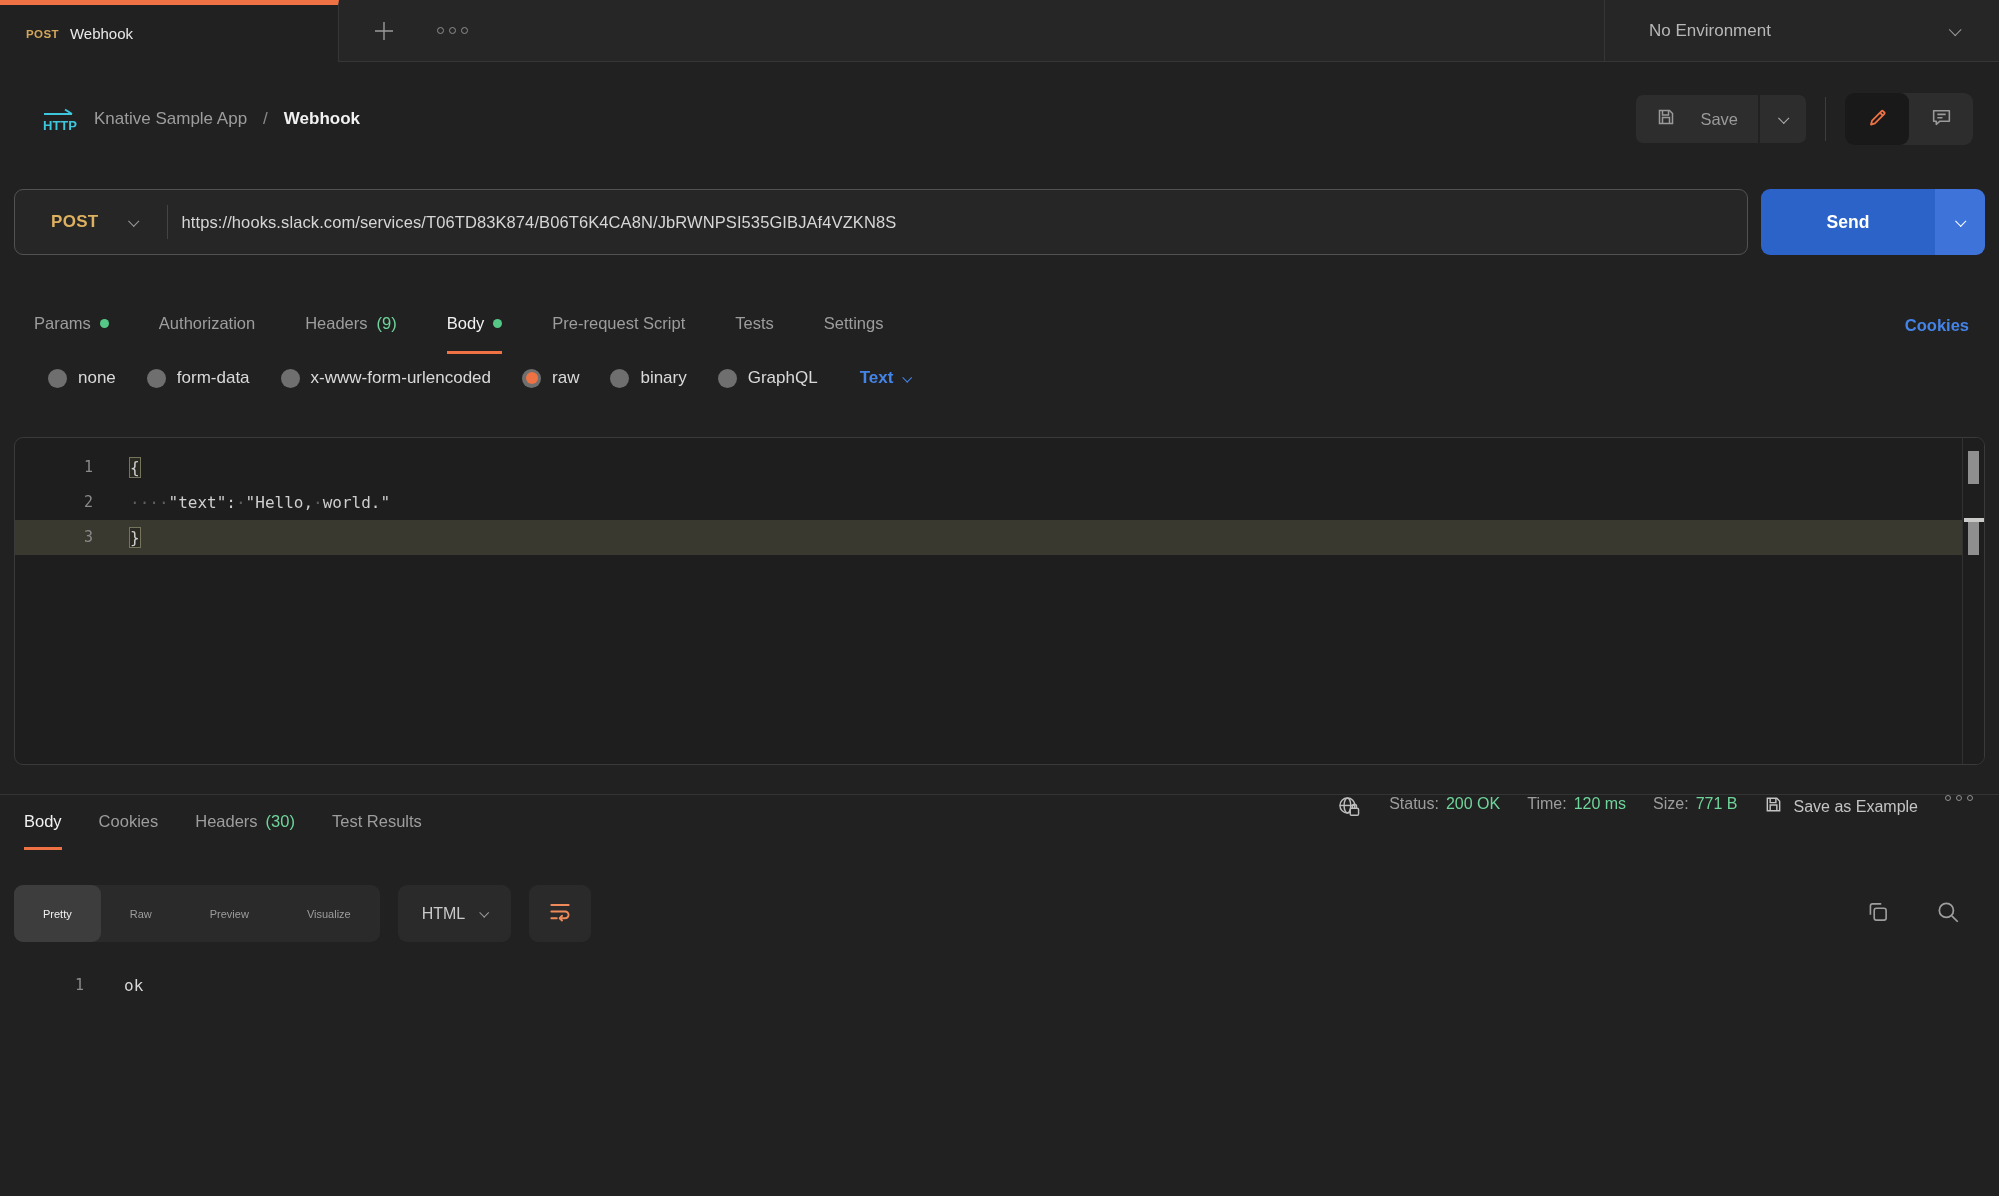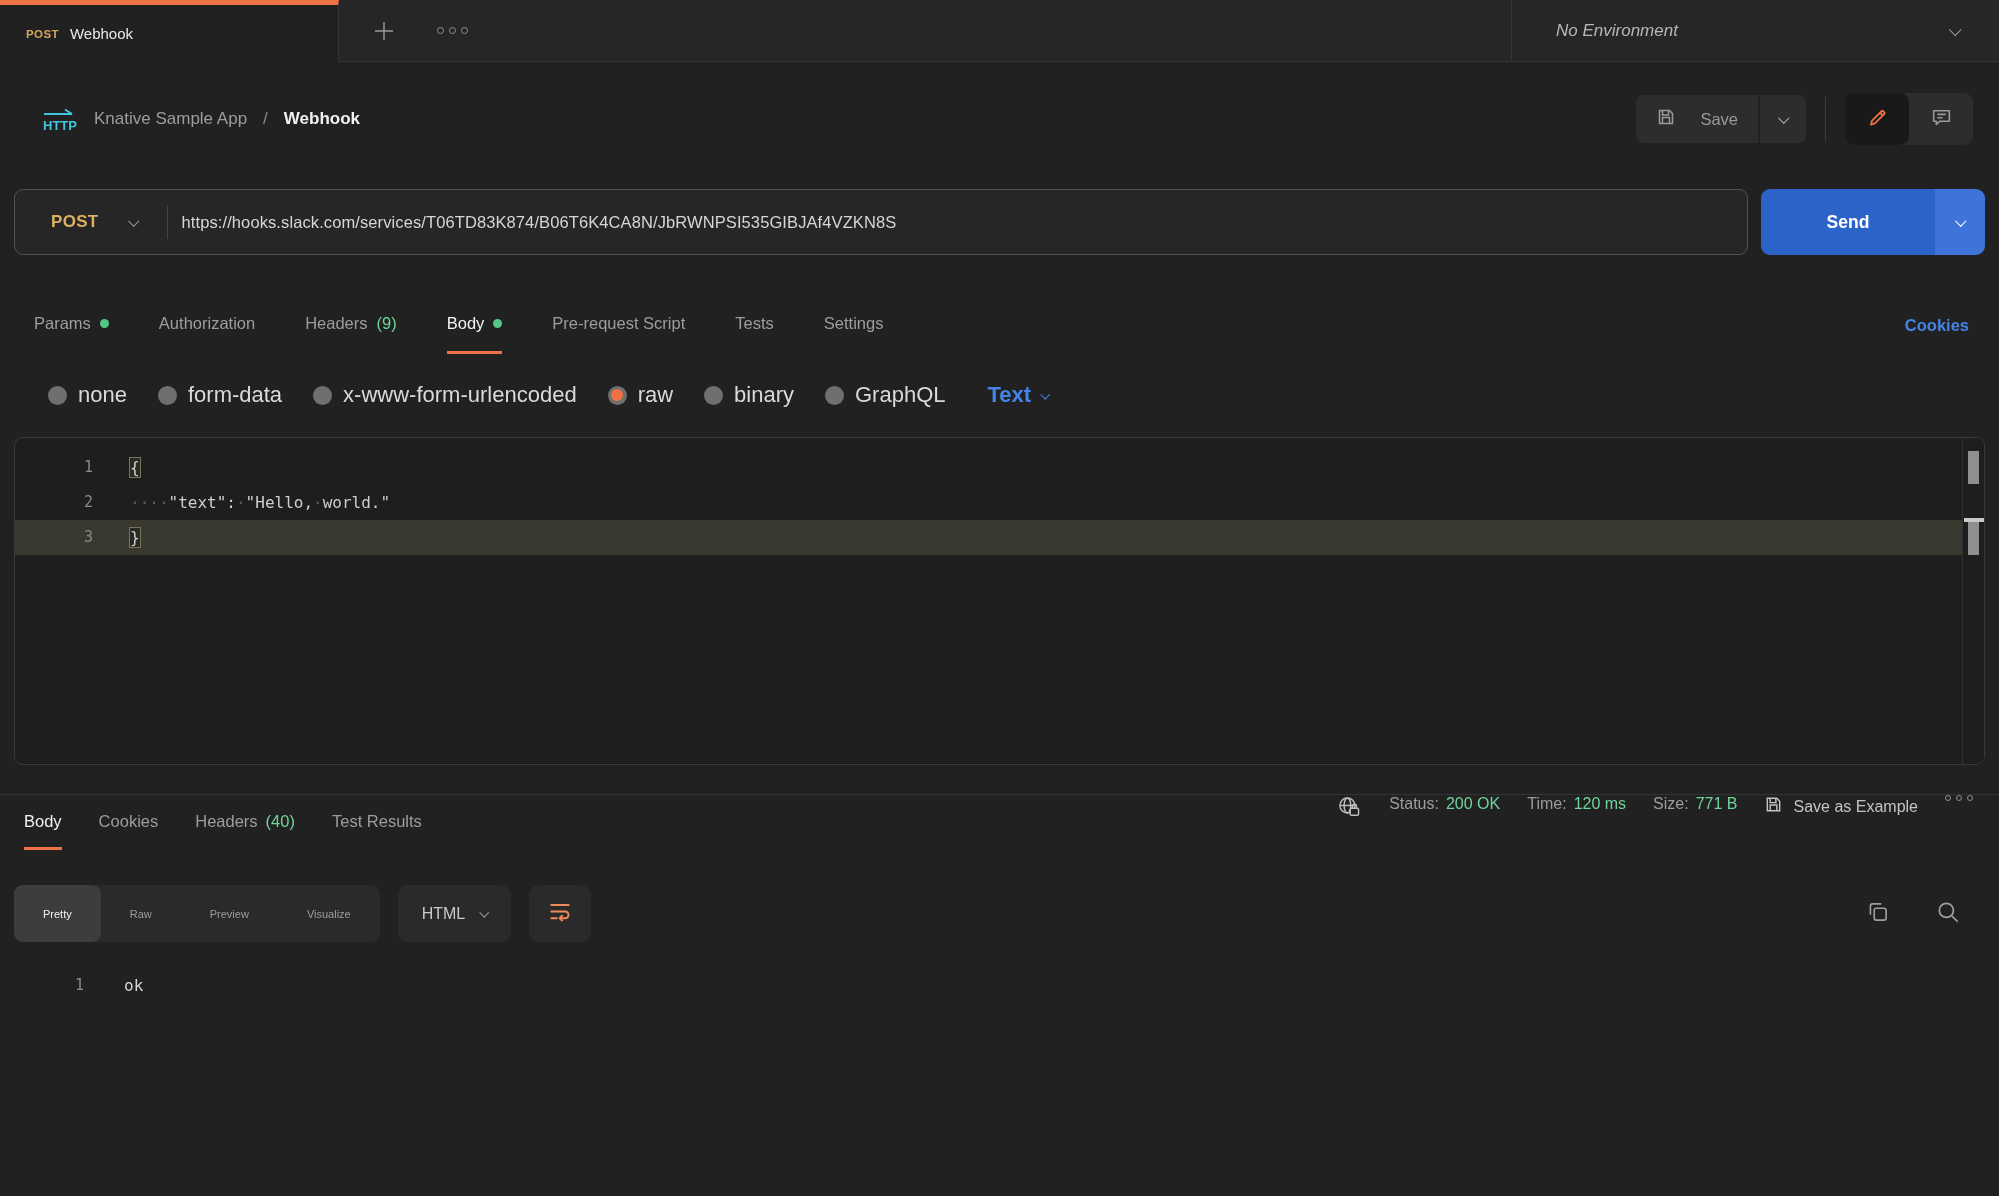--- a/index.html
+++ b/index.html
@@ -29,23 +29,23 @@
     display:flex; align-items:center; padding:0 26px; gap:11px; cursor:pointer;
   }
   .tab-method { color:#d3a75a; font-size:11.5px; font-weight:700; letter-spacing:.4px; }
   .tab-title { color:#e9e9e9; font-size:15px; }
   .tabbar-actions { display:flex; align-items:center; gap:40px; padding-left:32px; }
   .iconbtn { background:none; border:none; cursor:pointer; display:flex; align-items:center; justify-content:center; }
   .plus svg { display:block; }
   .ringdots { display:flex; gap:5px; }
   .ringdots i { width:7px; height:7px; border:1.5px solid #8f8f8f; border-radius:50%; display:block; }
   .env {
-    margin-left:auto; width:488px; border-left:1px solid #363636;
+    margin-left:auto; width:395px; border-left:1px solid #363636;
     display:flex; align-items:center; justify-content:space-between;
-    padding:0 40px 0 44px; color:#b7b7b7; font-size:17px; cursor:pointer; background:none; border-top:none; border-right:none; border-bottom:none;font-style:italic;
+    padding:0 40px 0 44px; color:#b7b7b7; font-size:17px; cursor:pointer; background:none; border-top:none; border-right:none; border-bottom:none;
   }
   .env .chev { width:9px; height:9px; color:#9a9a9a; }
 
   
   .header { height:114px; display:flex; align-items:center; padding:0 26px 0 40px; }
   .crumb { display:flex; align-items:center; gap:16px; }
   .http-ico { display:block; }
   .crumb .coll { color:#9d9d9d; font-size:17px; }
   .crumb .sep  { color:#8a8a8a; font-size:17px; }
   .crumb .req  { color:#f2f2f2; font-size:17px; font-weight:700; }
@@ -94,21 +94,21 @@
 
   
   .reqtabs { margin-top:41px; height:58px; display:flex; align-items:stretch; gap:50px; padding:0 30px 0 34px; font-size:16.5px; }
   .rtab { display:flex; align-items:center; gap:9px; color:#9d9d9d; border-bottom:3px solid transparent; cursor:pointer; }
   .rtab.active { color:#f2f2f2; border-bottom-color:#ee7243; }
   .gdot { width:9px; height:9px; border-radius:50%; background:#55c887; display:inline-block; }
   .gcount { color:#6fd59b; }
   .cookies { margin-left:auto; align-self:center; color:#4484e8; font-weight:700; font-size:16.5px; cursor:pointer; text-decoration:none; }
 
   
-  .radios { margin:14px 0 0 48px; height:40px; display:flex; align-items:flex-end; gap:31px; font-size:22px; color:#dadada; }
+  .radios { margin:14px 0 0 48px; height:40px; display:flex; align-items:flex-start; gap:31px; font-size:17px; color:#dadada; }
   .ropt { display:flex; align-items:center; gap:11px; cursor:pointer; }
   .radio { width:19px; height:19px; border-radius:50%; background:#6f6f6f; position:relative; flex:none; }
   .radio.sel::after { content:''; position:absolute; inset:3.5px; border-radius:50%; background:#ee7243; }
   .lang-select { display:flex; align-items:center; gap:10px; margin-left:11px; color:#4484e8; font-weight:700; cursor:pointer; }
   .lang-select .chev { width:7px; height:7px; }
 
   
   .editor {
     margin:29px 14px 0; height:328px; background:#1e1e1e;
     border:1px solid #3a3a3a; border-radius:9px; position:relative; overflow:hidden;
@@ -338,21 +338,21 @@
 
   <div class="resptabs">
     <div class="rtab active">
       <span>Body</span>
     </div>
     <div class="rtab">
       <span>Cookies</span>
     </div>
     <div class="rtab">
       <span>Headers</span>
-      <span class="gcount">(40)</span>
+      <span class="gcount">(30)</span>
     </div>
     <div class="rtab">
       <span>Test Results</span>
     </div>
 
     <div class="resp-meta">
       <button class="net-btn">
         <span>
           <svg width="25" height="23" viewBox="0 0 24 22" fill="none" stroke="#bdbdbd" stroke-width="1.4">
             <circle cx="10" cy="10" r="7.2"></circle>

